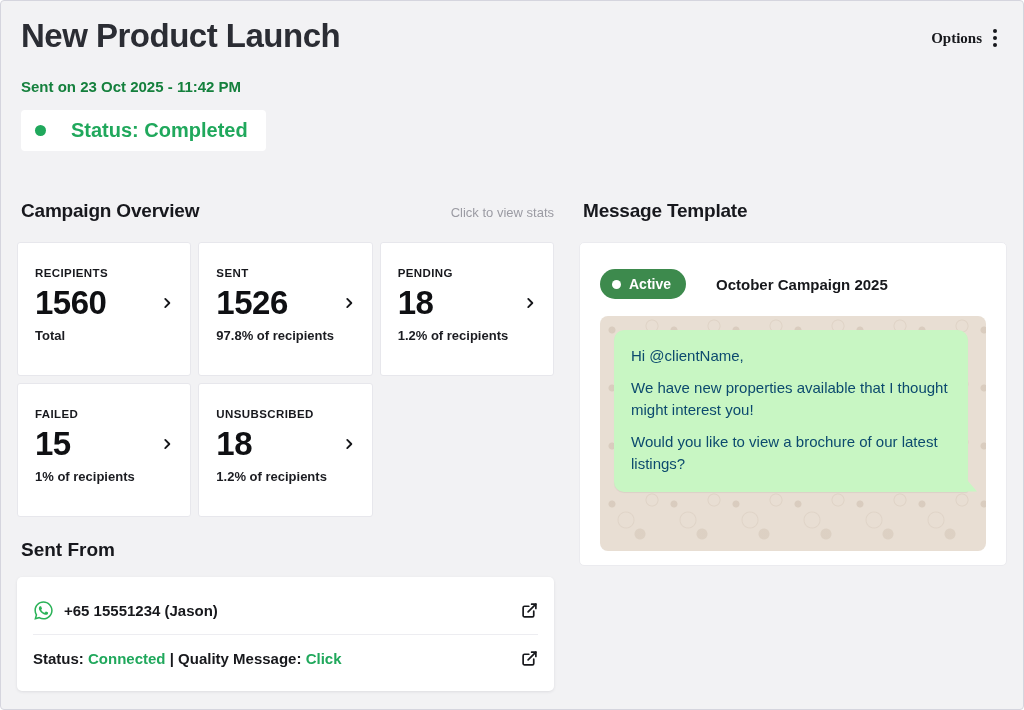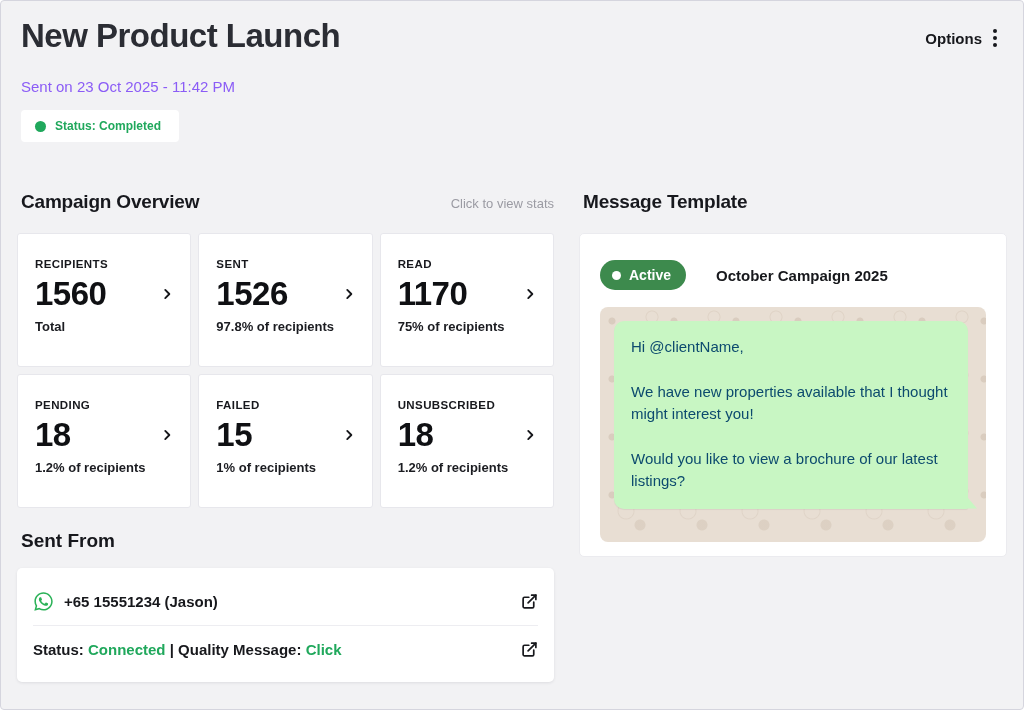--- a/index.html
+++ b/index.html
@@ -22,35 +22,35 @@
     display:flex; justify-content:space-between; align-items:flex-start;
     padding:16px 24px 0 20px;
   }
   .page-title {
     font-size:33px; font-weight:800; color:#2b2d34; letter-spacing:-0.5px;
   }
   .options-btn {
     display:flex; align-items:center; gap:9px;
     margin-top:10px; cursor:pointer;
   }
-  .options-label { font-size:15px; font-weight:700; color:#17181c; }
+  .options-label { font-size:15px; font-weight:700; color:#17181c;font-family:Liberation Serif, serif; }
   .kebab { display:flex; flex-direction:column; gap:3px; padding:2px; }
   .kebab span { width:4px; height:4px; border-radius:50%; background:#17181c; }
   .sent-on {
     padding:0 20px; margin-top:23px;
-    font-size:15px; font-weight:400; color:#8b5cf6;
+    font-size:15px; font-weight:700; color:#15803d;
   }
   .status-badge {
     display:inline-flex; align-items:center; gap:9px;
     margin:15px 0 0 20px;
     background:#ffffff; border-radius:4px;
     padding:9px 18px 9px 14px;
   }
   .status-dot { width:11px; height:11px; border-radius:50%; background:#20a85c; }
-  .status-text { font-size:12px; font-weight:600; color:#20a85c; }
+  .status-text { font-size:20px; font-weight:600; color:#20a85c;margin-left:16px; }
 
   
   .main {
     display:flex; gap:25px;
     padding:49px 18px 0 16px;
   }
   .col-left  { width:537px; flex:none; }
   .col-right { width:428px; flex:none; }
 
   .section-head {
@@ -145,21 +145,21 @@
   .bubble::after {
     content:"";
     position:absolute; right:-9px; bottom:0;
     width:12px; height:14px;
     background:#c8f6c3;
     clip-path:polygon(0 0, 100% 100%, 0 100%);
   }
   .bubble p {
     font-size:15px; line-height:1.5; color:#0c4a6e; font-weight:500;
   }
-  .bubble p + p { margin-top:22px; }
+  .bubble p + p { margin-top:9px; }
 </style>
 </head>
 <body>
 
 <div class="page">
 
   <div class="header">
     <h1 class="page-title">New Product Launch</h1>
     <div class="options-btn">
       <span class="options-label">Options</span>
@@ -208,32 +208,20 @@
             <span class="card-value">1526</span>
             <span class="chev">
                 <svg width="14" height="14" viewBox="0 0 24 24" fill="none" stroke="#15161a" stroke-width="3.2" stroke-linecap="round" stroke-linejoin="round">
                   <polyline points="9 5 16 12 9 19"></polyline>
                 </svg>
               </span>
           </div>
           <div class="card-caption">97.8% of recipients</div>
         </div>
 
-        <div class="stat-card">
-          <div class="card-label">READ</div>
-          <div class="card-main">
-            <span class="card-value">1170</span>
-            <span class="chev">
-                <svg width="14" height="14" viewBox="0 0 24 24" fill="none" stroke="#15161a" stroke-width="3.2" stroke-linecap="round" stroke-linejoin="round">
-                  <polyline points="9 5 16 12 9 19"></polyline>
-                </svg>
-              </span>
-          </div>
-          <div class="card-caption">75% of recipients</div>
-        </div>
 
         <div class="stat-card">
           <div class="card-label">PENDING</div>
           <div class="card-main">
             <span class="card-value">18</span>
             <span class="chev">
                 <svg width="14" height="14" viewBox="0 0 24 24" fill="none" stroke="#15161a" stroke-width="3.2" stroke-linecap="round" stroke-linejoin="round">
                   <polyline points="9 5 16 12 9 19"></polyline>
                 </svg>
               </span>

